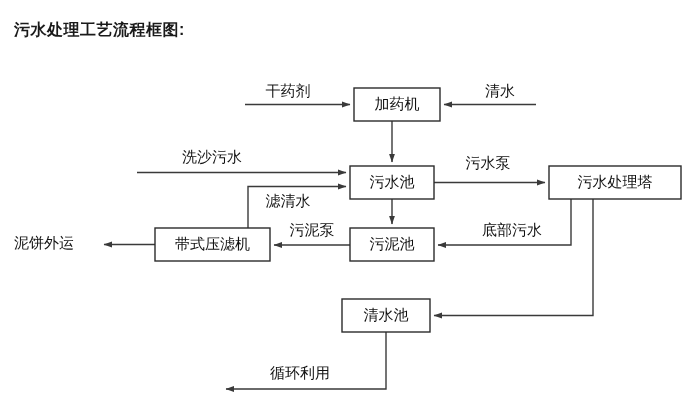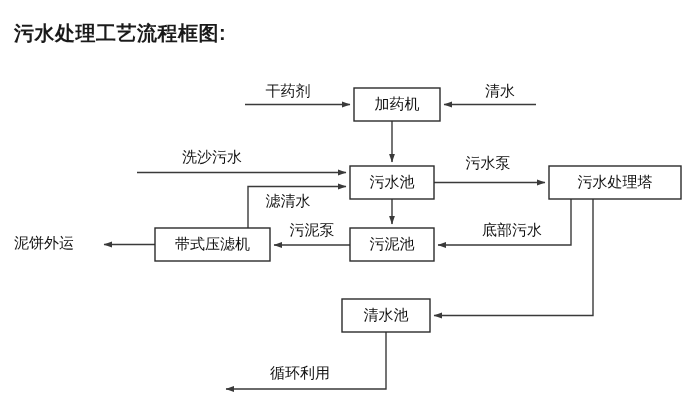--- a/index.html
+++ b/index.html
@@ -12,21 +12,21 @@
     height: 420px;
     position: relative;
     overflow: hidden;
     font-family: "Liberation Sans", "DejaVu Sans", sans-serif;
     color: #1a1a1a;
   }
   #page-title {
     position: absolute;
     left: 14px;
     top: 20px;
-    font-size: 20px;
+    font-size: 16px;
     font-weight: bold;
     letter-spacing: 0.5px;
     white-space: nowrap;
   }
   #flow-svg {
     position: absolute;
     left: 0;
     top: 0;
     width: 700px;
     height: 420px;

